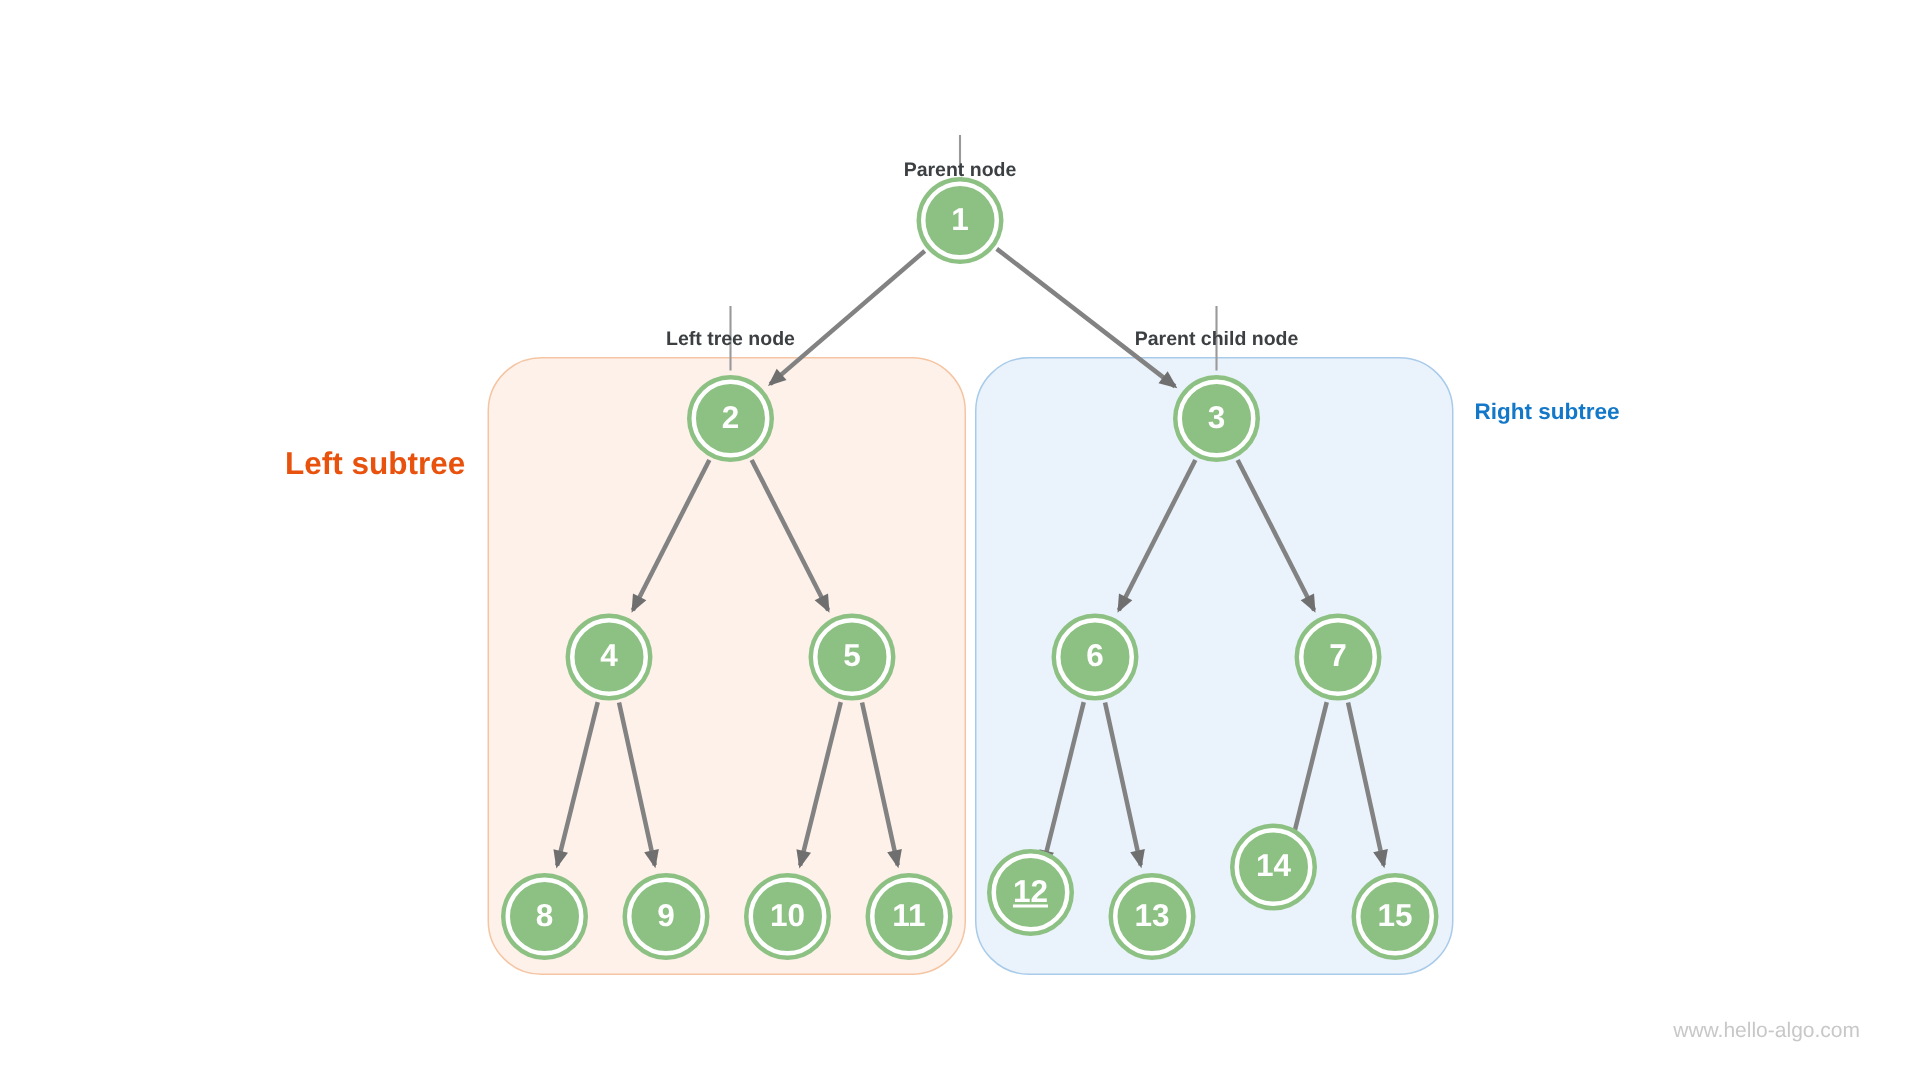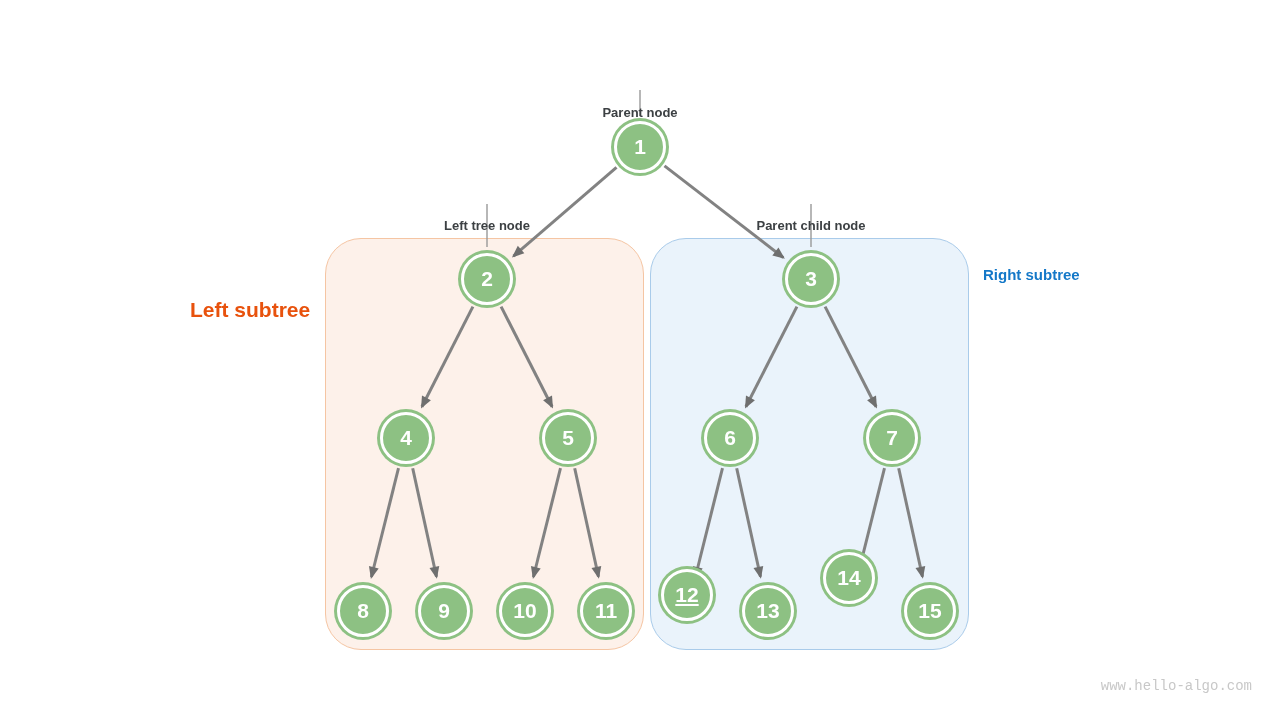--- a/index.html
+++ b/index.html
@@ -30,22 +30,22 @@
   }
   .label { position:absolute; font-weight:bold; white-space:nowrap; }
   .title-label { left:178px; top:57px; font-size:25px; color:var(--title-green); }
   .dark { color:var(--dark-text); font-size:13px;margin-top:44px; }
   .parent-label      { left:640px; top:61px;  transform:translateX(-50%); }
   .left-child-label  { left:487px; top:174px; transform:translateX(-50%); }
   .right-child-label { left:811px; top:174px; transform:translateX(-50%); }
   .left-subtree-label  { left:190px; top:266px; font-size:21px; color:var(--left-subtree-color);margin-top:32px; }
   .right-subtree-label { left:983px; top:266px; font-size:15px; color:var(--right-subtree-color); }
   .watermark {
-    position:absolute; right:28px; top:678px;
-    font-family:Liberation Mono, monospace; font-size:14px;
+    position:absolute; right:40px; top:678px;
+    font-family:Liberation Sans, sans-serif; font-size:14px;
     color:var(--watermark-gray);
   }
 </style>
 </head>
 <body>
 
 <div class="canvas" style="--title-green: #4CA154; --dark-text: #3C4043; --left-subtree-color: #E8520D; --right-subtree-color: #1478C8; --node-green: #8DC183; --edge-gray: #828282; --connector-gray: #999999; --box-left-bg: #FDF1EA; --box-left-border: #F5C5A3; --box-right-bg: #EAF3FB; --box-right-border: #A9CBEA; --watermark-gray: #C8C8C8;">
 
   <div class="subtree-box left-box"></div>
   <div class="subtree-box right-box"></div>

